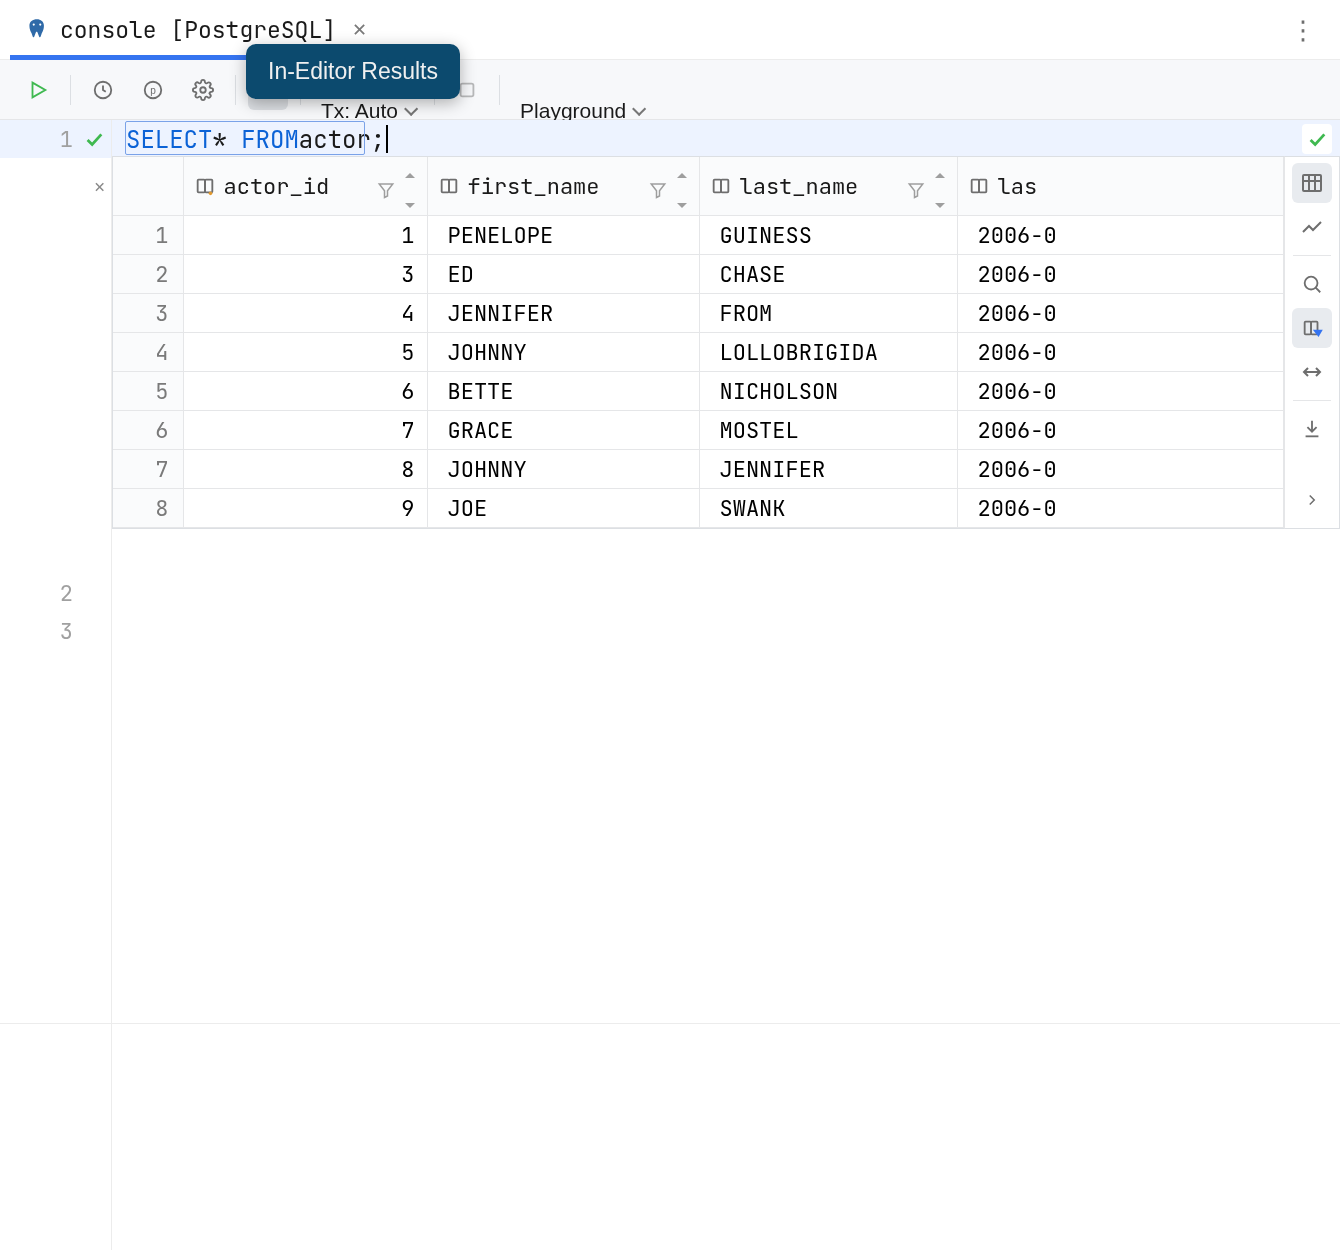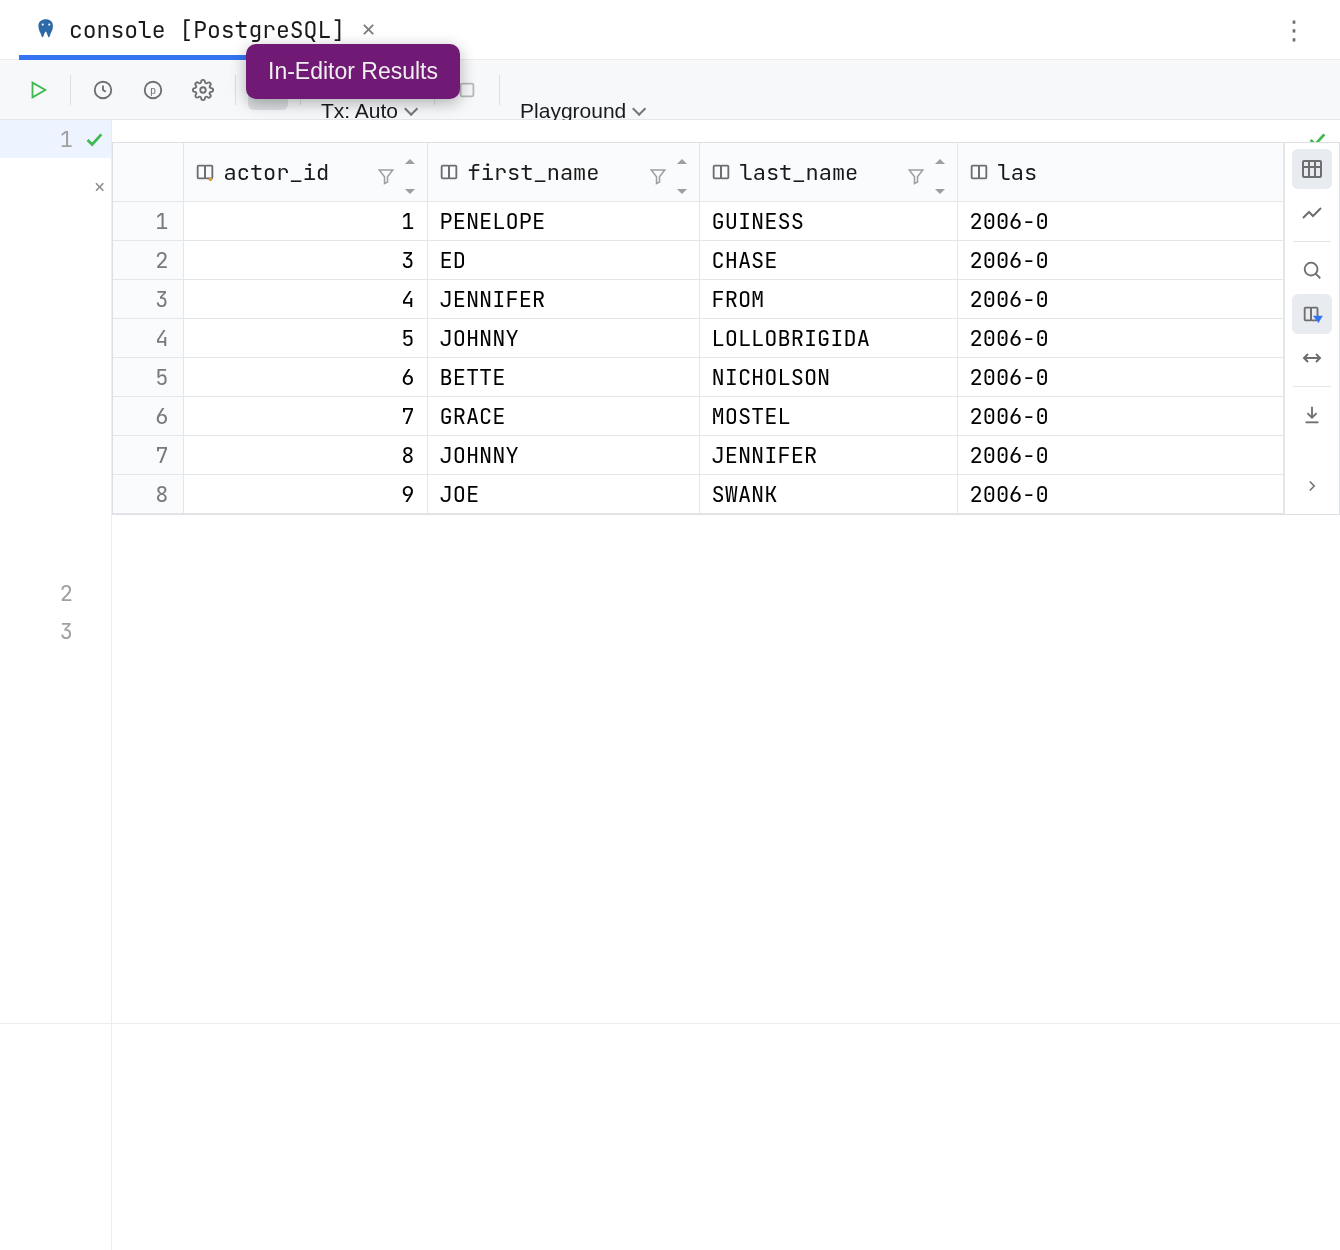--- a/index.html
+++ b/index.html
@@ -11,21 +11,21 @@
     overflow: hidden;
     position: relative;
   }
   .mono { font-family: "JetBrains Mono", "Menlo", "Consolas", monospace; }
 
   
   .tab-bar {
     display: flex;
     align-items: center;
     height: 60px;
-    padding: 0 19px;
+    padding: 0 10px;
     border-bottom: 1px solid #ececec;
     position: relative;
   }
   .tab {
     display: flex;
     align-items: center;
     gap: 10px;
     padding: 0 14px;
     height: 100%;
     font-size: 23px;
@@ -113,21 +113,21 @@
   .schema-icon {
     width: 22px; height: 22px;
     color: #777;
   }
 
   
   .tooltip {
     position: absolute;
     top: 44px;
     left: 246px;
-    background: #701a75;
+    background: #0c4a6e;
     color: #f0f0f0;
     font-size: 23px;
     padding: 14px 22px;
     border-radius: 10px;
     z-index: 50;
     box-shadow: 0 4px 16px rgba(0,0,0,.3);
   }
 
   
   .editor-body {
@@ -207,21 +207,21 @@
     width: 30px; height: 30px;
     background: #fff;
     border-radius: 4px;
     display: flex; align-items: center; justify-content: center;
     color: #3fb950;
   }
 
   
   .result-panel {
     position: absolute;
-    top: 22px;
+    top: 36px;
     left: 0;
     right: 0;
     display: flex;
   }
   .result-grid-wrap {
     flex: 1;
     border: 1px solid #dcdfe3;
     border-right: none;
     overflow: hidden;
   }
@@ -279,21 +279,21 @@
     text-align: right;
     color: #7a7a7a;
     padding-right: 14px;
   }
   .grid td.num {
     text-align: right;
     padding-right: 12px;
   }
   .grid td.txt {
     text-align: left;
-    padding-left: 12px;
+    padding-left: 20px;
   }
 
   
   .side-strip {
     width: 56px;
     background: #fff;
     border: 1px solid #dcdfe3;
     border-left: 1px solid #e5e6e8;
     display: flex;
     flex-direction: column;
@@ -413,20 +413,29 @@
     <div class="gutter-spacer"></div>
     <div class="gutter-row">
       <span>2</span>
     </div>
     <div class="gutter-row">
       <span>3</span>
     </div>
   </div>
 
   <div class="code-area">
+    <div class="code-line mono">
+      <div class="sel-box"></div>
+      <span class="kw">SELECT</span>
+        <span class="plain">*&nbsp;</span>
+        <span class="kw">FROM</span>
+        <span class="plain"> actor</span>
+        <span class="plain">;</span>
+      <span class="caret"></span>
+    </div>
 
     <div class="right-gutter-check">
       <svg width="22" height="22" viewBox="0 0 24 24" fill="none" stroke="currentColor" stroke-width="3">
           <polyline points="5 13 10 18 20 7"></polyline>
         </svg>
     </div>
 
     <div class="result-panel">
       <div class="result-grid-wrap">
         <table class="grid mono">

